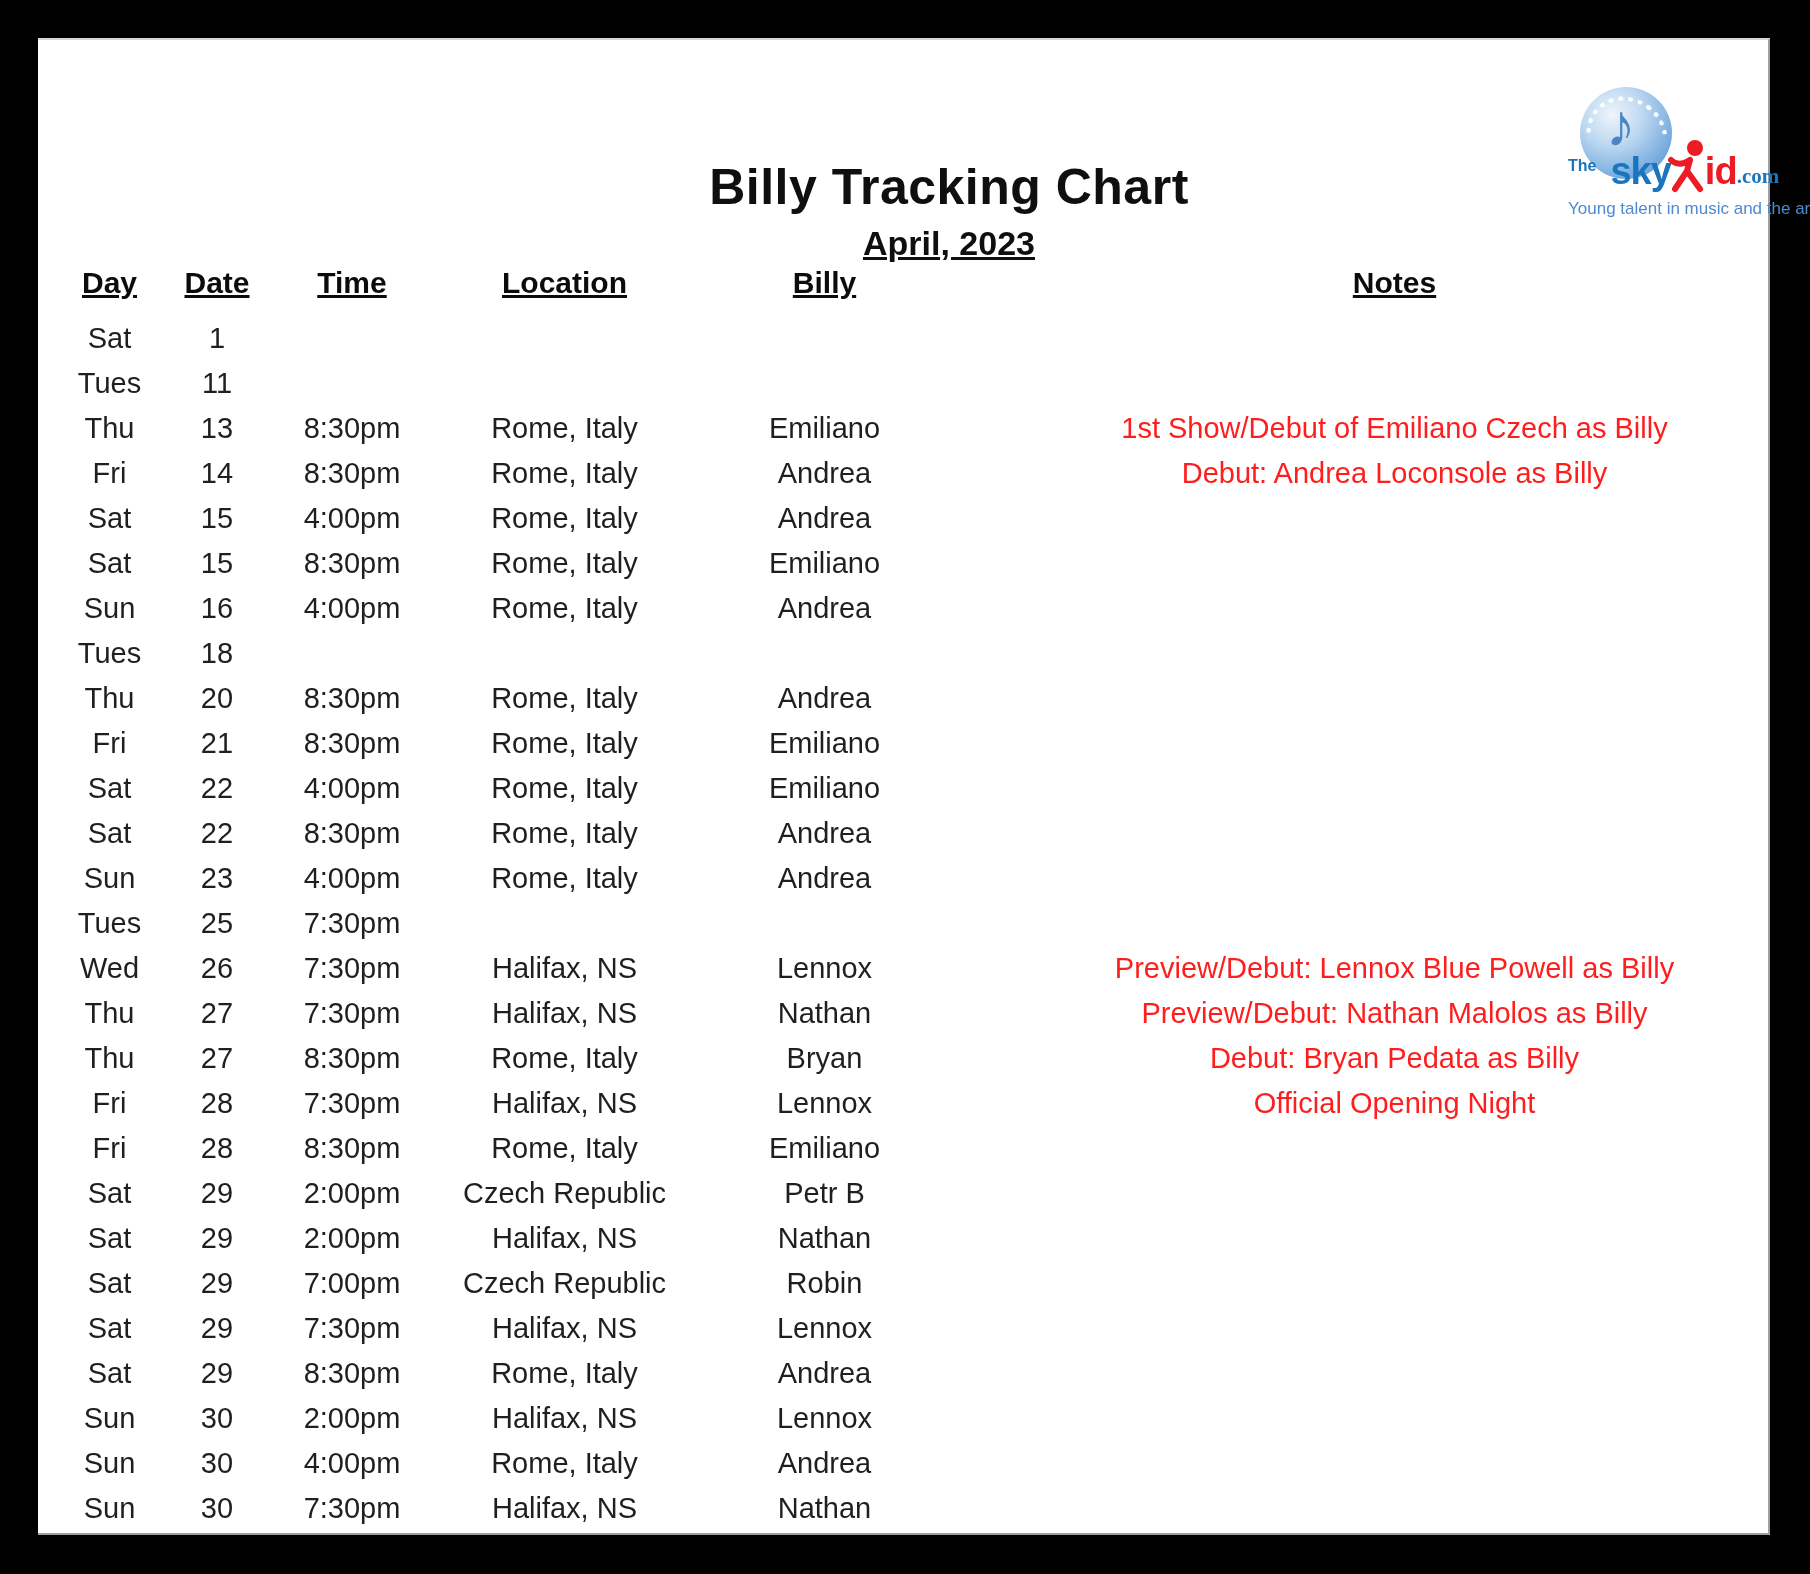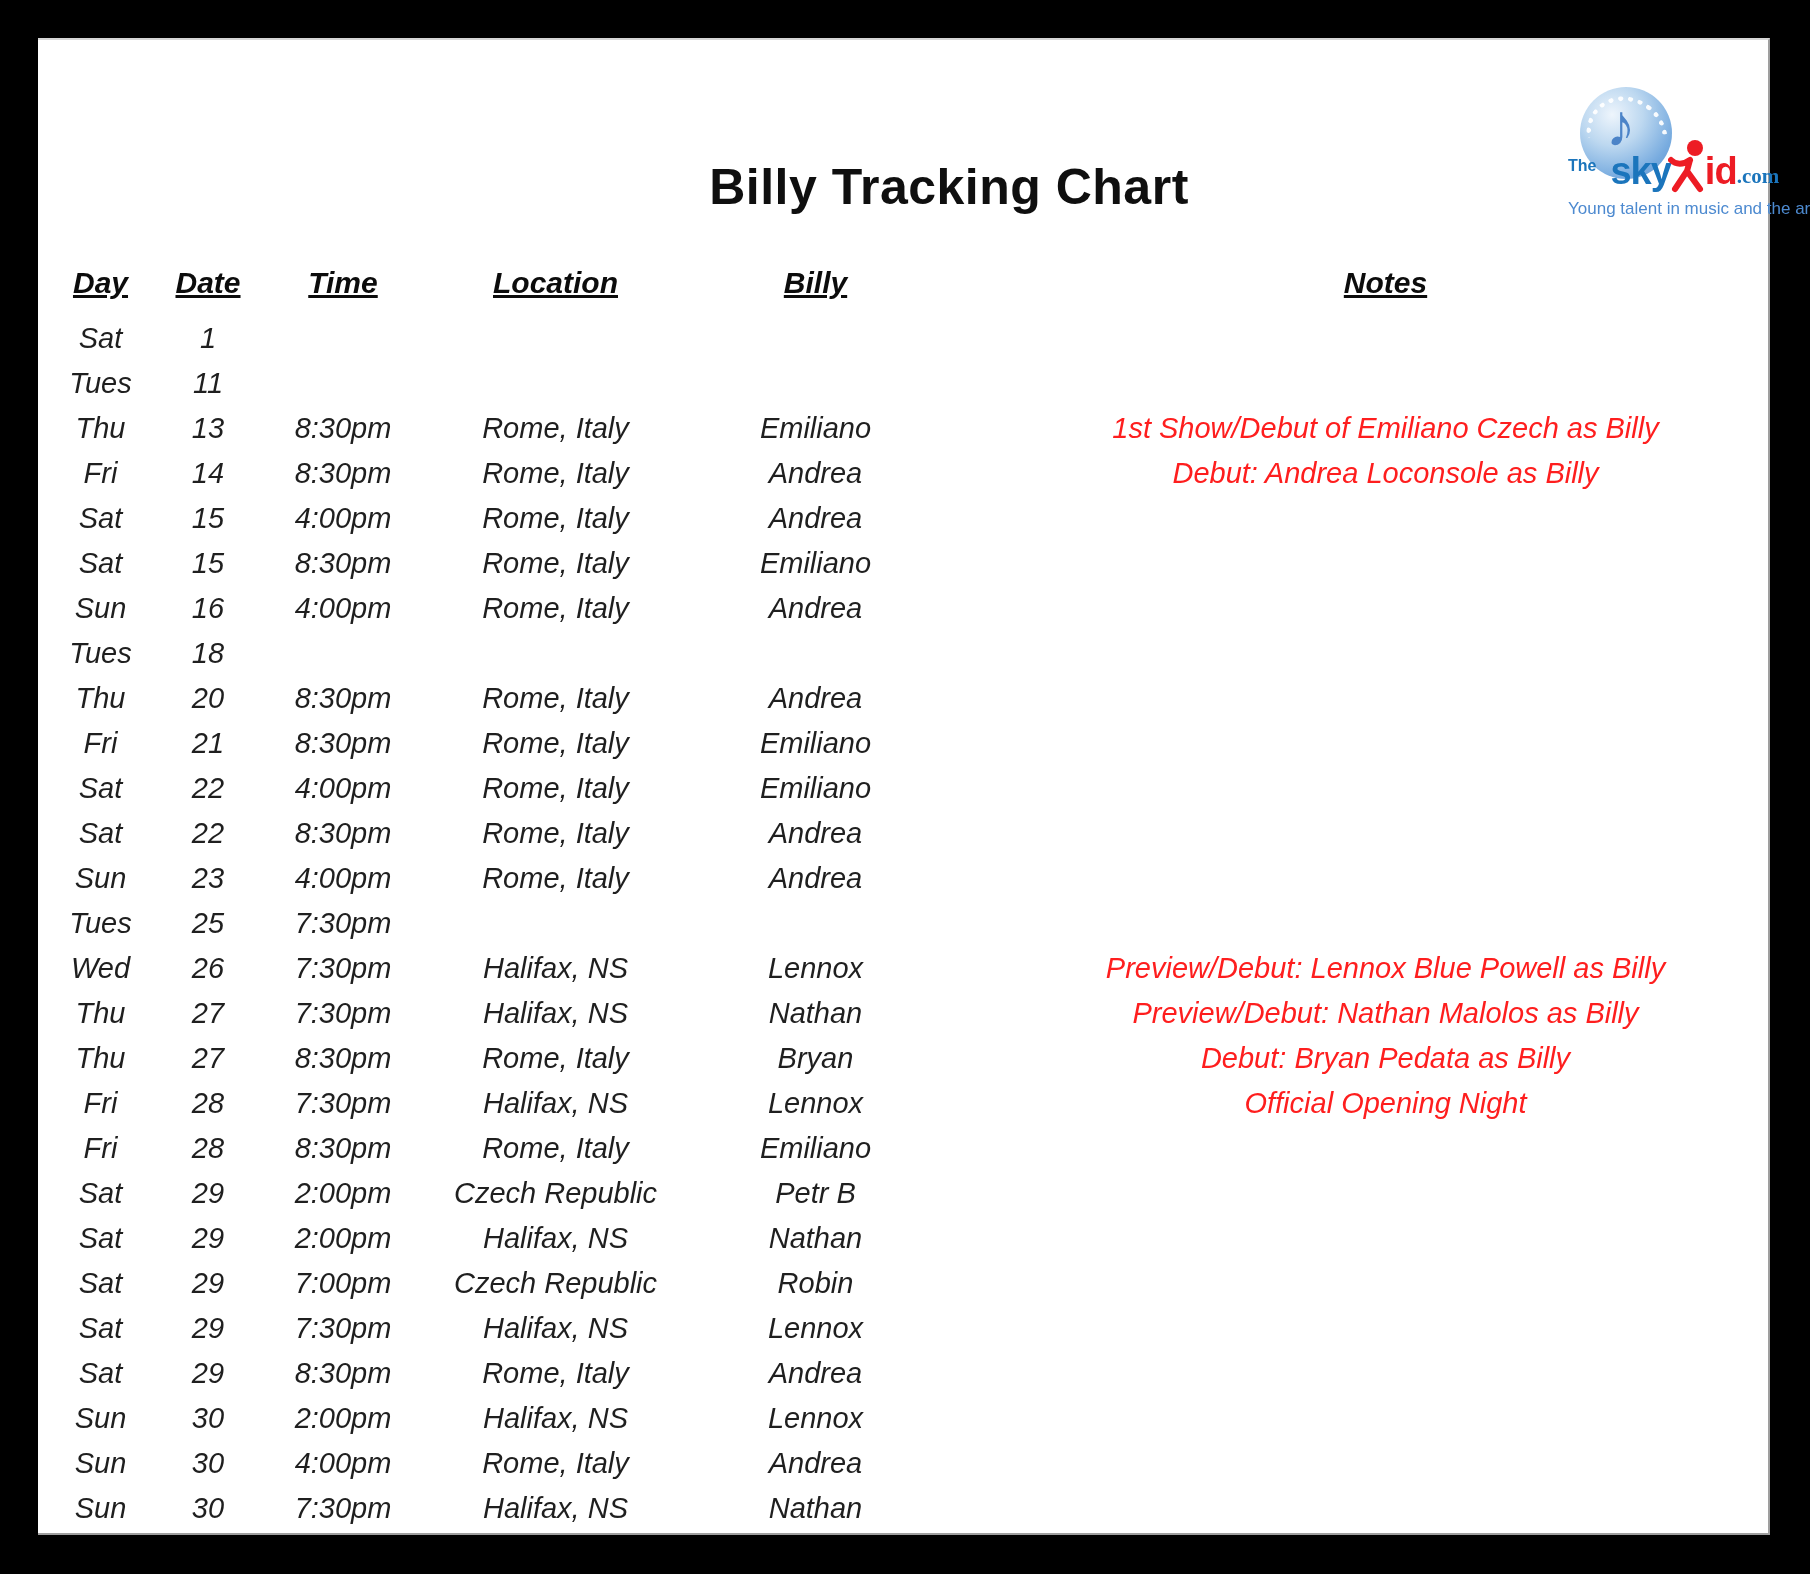--- a/index.html
+++ b/index.html
@@ -136,26 +136,25 @@
     left: 0;
     top: 112px;
     width: 100%;
     font-size: 17px;
     color: var(--logo-tagline);
     white-space: nowrap;
   }
   
   table.schedule {
     position: absolute;
-    left: 15px;
+    left: 24px;
     top: 222px;
     width: 1700px;
     border-collapse: collapse;
     table-layout: fixed;
-    font-style: italic;
   }
   .schedule th {
     font-size: 30px;
     font-weight: bold;
     text-decoration: underline;
     color: #0c0c0c;
     text-align: center;
     vertical-align: top;
     height: 50px;
     padding: 4px 0 0 0;
@@ -196,20 +195,21 @@
         <path d="M22 21 C15 26 8 26 3 21 M22 21 L19 32 M19 32 L7 50 M19 32 L32 50"></path>
       </svg>
       <span class="logo-id">id</span>
       <span class="logo-com">.com</span>
     </div>
     <div class="tagline">Young talent in music and the arts</div>
   </div>
 
   <div class="title-block">
     <div class="title">Billy Tracking Chart</div>
+    <div class="subtitle">April, 2023</div>
   </div>
 
   <table class="schedule">
     <colgroup>
       <col style="width:95px">
       <col style="width:120px">
       <col style="width:150px">
       <col style="width:275px">
       <col style="width:245px">
       <col style="width:815px">

